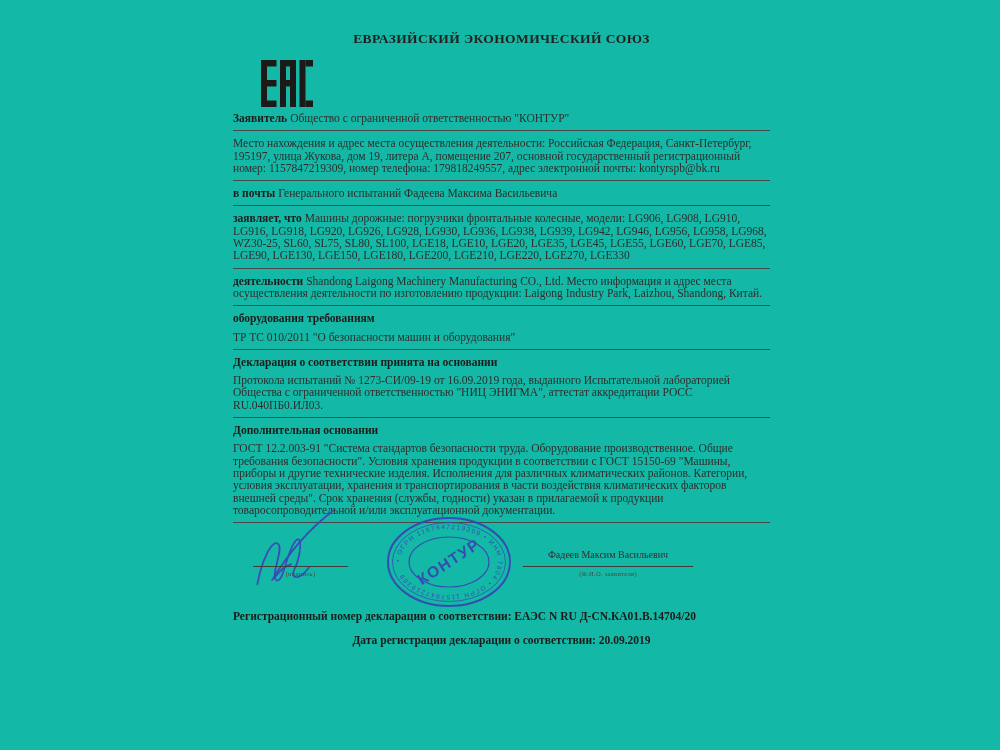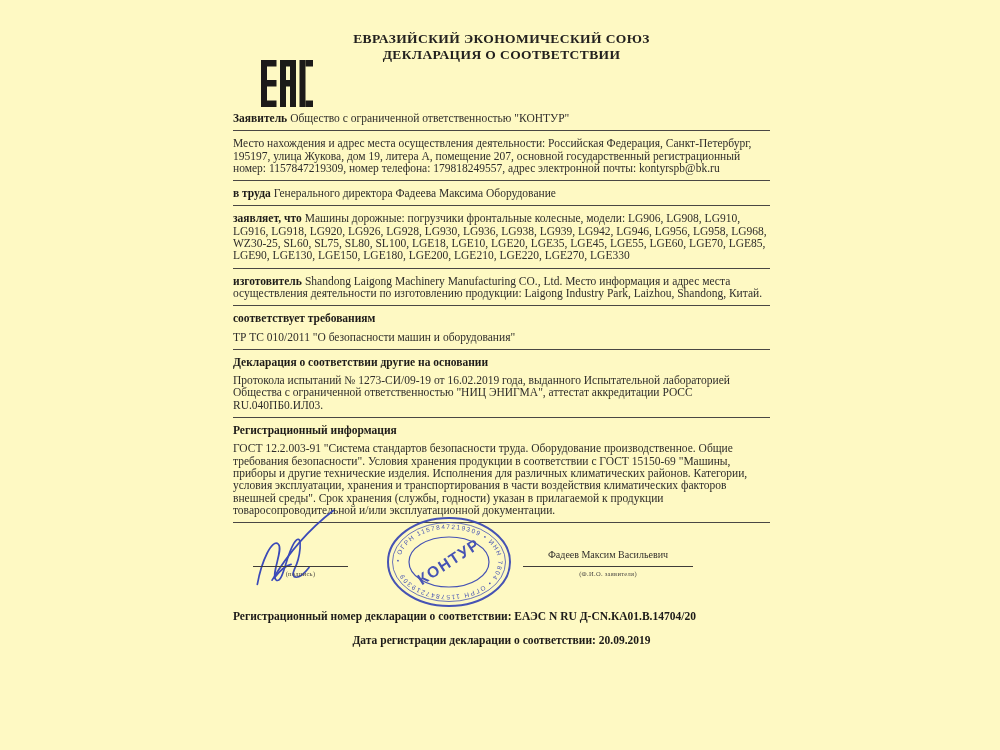--- a/index.html
+++ b/index.html
@@ -4,21 +4,21 @@
 <style>
   html,body{margin:0;padding:0;}
   body{
     width:1000px;height:750px;
     background:#ffffff;
     font-family:"Liberation Serif", serif;
     color:#2f2d2b;
     position:relative;
     overflow:hidden;
   }
-  .page{position:absolute;inset:0;background:#fef9c3;}
+  .page{position:absolute;inset:0;background:#14b8a6;}
   .title{
     position:absolute;left:233px;top:31px;width:537px;
     text-align:center;font-weight:bold;font-size:13.5px;line-height:15.5px;
     letter-spacing:.4px;color:#23211f;
   }
   .eac{position:absolute;left:261px;top:60px;}
   .col{position:absolute;left:233px;top:106px;width:537px;font-size:11.5px;line-height:12.3px;}
   .col p{margin:6px 0;}
   .rule{border-top:1px solid #4a4744;margin:2px 0 2px 0;height:0;}
   .b{font-weight:bold;color:#1d1b19;margin-right:3px;}
@@ -34,21 +34,20 @@
   .sig-svg{position:absolute;left:18px;top:-20px;}
   .stamp-svg{position:absolute;left:150px;top:-12px;opacity:.92;}
 </style>
 </head>
 <body>
 
 <div class="page">
 
   <div class="title">
     <div>ЕВРАЗИЙСКИЙ ЭКОНОМИЧЕСКИЙ СОЮЗ</div>
-    <div>ДЕКЛАРАЦИЯ О СООТВЕТСТВИИ</div>
   </div>
 
   <svg class="eac" width="52" height="47" viewBox="0 0 52 47" aria-hidden="true">
     <g fill="#1c1a19">
       <rect x="0" y="0" width="6" height="47"></rect>
       <rect x="6" y="0" width="9.5" height="6.5"></rect>
       <rect x="6" y="20" width="9.5" height="6.5"></rect>
       <rect x="6" y="40.5" width="9.5" height="6.5"></rect>
       <rect x="19" y="0" width="6" height="47"></rect>
       <rect x="29" y="0" width="6" height="47"></rect>
@@ -61,39 +60,39 @@
   </svg>
 
   <div class="col">
 
     <p><span class="b">Заявитель</span><span>Общество с ограниченной ответственностью "КОНТУР"</span></p>
     <div class="rule"></div>
 
     <p>Место нахождения и адрес места осуществления деятельности: Российская Федерация, Санкт-Петербург, 195197, улица Жукова, дом 19, литера А, помещение 207, основной государственный регистрационный номер: 1157847219309, номер телефона: 179818249557, адрес электронной почты: kontyrspb@bk.ru</p>
     <div class="rule"></div>
 
-    <p><span class="b">в труда</span><span>Генерального директора Фадеева Максима Оборудование</span></p>
+    <p><span class="b">в почты</span><span>Генерального испытаний Фадеева Максима Васильевича</span></p>
     <div class="rule"></div>
 
     <p><span class="b">заявляет, что</span><span>Машины дорожные: погрузчики фронтальные колесные, модели: LG906, LG908, LG910, LG916, LG918, LG920, LG926, LG928, LG930, LG936, LG938, LG939, LG942, LG946, LG956, LG958, LG968, WZ30-25, SL60, SL75, SL80, SL100, LGE18, LGE10, LGE20, LGE35, LGE45, LGE55, LGE60, LGE70, LGE85, LGE90, LGE130, LGE150, LGE180, LGE200, LGE210, LGE220, LGE270, LGE330</span></p>
     <div class="rule"></div>
 
-    <p><span class="b">изготовитель</span><span>Shandong Laigong Machinery Manufacturing CO., Ltd. Место информация и адрес места осуществления деятельности по изготовлению продукции: Laigong Industry Park, Laizhou, Shandong, Китай.</span></p>
+    <p><span class="b">деятельности</span><span>Shandong Laigong Machinery Manufacturing CO., Ltd. Место информация и адрес места осуществления деятельности по изготовлению продукции: Laigong Industry Park, Laizhou, Shandong, Китай.</span></p>
 
     <div class="rule"></div>
 
-    <p class="bold">соответствует требованиям</p>
+    <p class="bold">оборудования требованиям</p>
     <p>ТР ТС 010/2011 "О безопасности машин и оборудования"</p>
     <div class="rule"></div>
 
-    <p class="bold">Декларация о соответствии другие на основании</p>
-    <p>Протокола испытаний № 1273-СИ/09-19 от 16.02.2019 года, выданного Испытательной лабораторией Общества с ограниченной ответственностью "НИЦ ЭНИГМА", аттестат аккредитации РОСС RU.040ПБ0.ИЛ03.</p>
+    <p class="bold">Декларация о соответствии принята на основании</p>
+    <p>Протокола испытаний № 1273-СИ/09-19 от 16.09.2019 года, выданного Испытательной лабораторией Общества с ограниченной ответственностью "НИЦ ЭНИГМА", аттестат аккредитации РОСС RU.040ПБ0.ИЛ03.</p>
     <div class="rule"></div>
 
-    <p class="bold">Регистрационный информация</p>
+    <p class="bold">Дополнительная основании</p>
     <p>ГОСТ 12.2.003-91 "Система стандартов безопасности труда. Оборудование производственное. Общие требования безопасности". Условия хранения продукции в соответствии с ГОСТ 15150-69 "Машины, приборы и другие технические изделия. Исполнения для различных климатических районов. Категории, условия эксплуатации, хранения и транспортирования в части воздействия климатических факторов внешней среды". Срок хранения (службы, годности) указан в прилагаемой к продукции товаросопроводительной и/или эксплуатационной документации.</p>
     <div class="rule"></div>
 
 
     <div class="sig-area">
 
       <svg class="sig-svg" width="95" height="85" viewBox="0 -22 90 80" aria-hidden="true">
         <g fill="none" stroke="#3b4ab8" stroke-width="1.6" stroke-linecap="round">
           <path d="M20 48 C 32 28, 52 2, 78 -18"></path>
           <path d="M6 52 C 10 30, 20 8, 26 14 C 31 19, 18 44, 24 48 C 31 52, 34 18, 43 10 C 49 5, 47 26, 41 38 C 37 47, 45 49, 55 36"></path>

